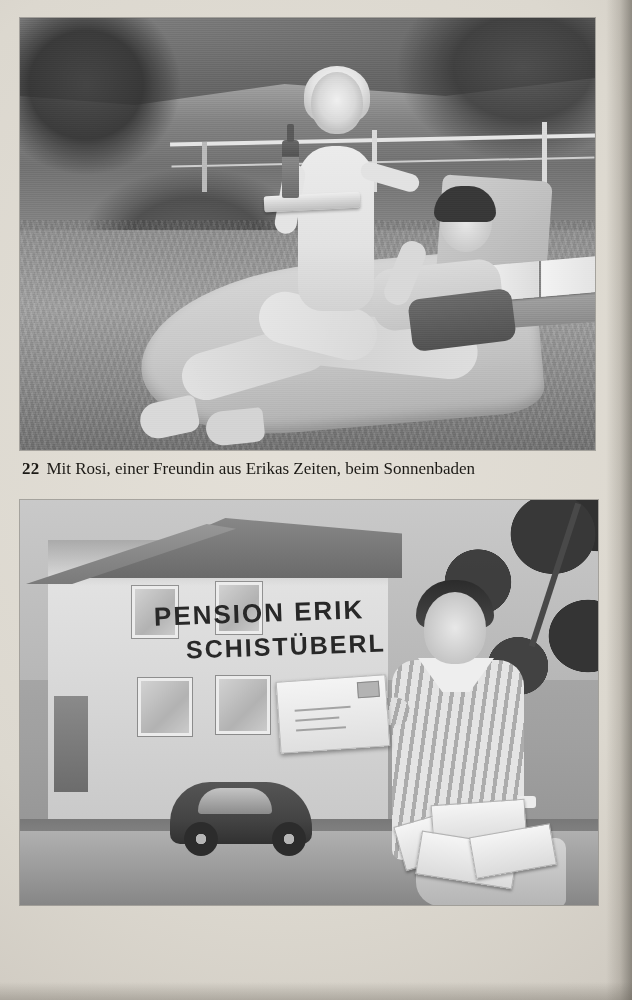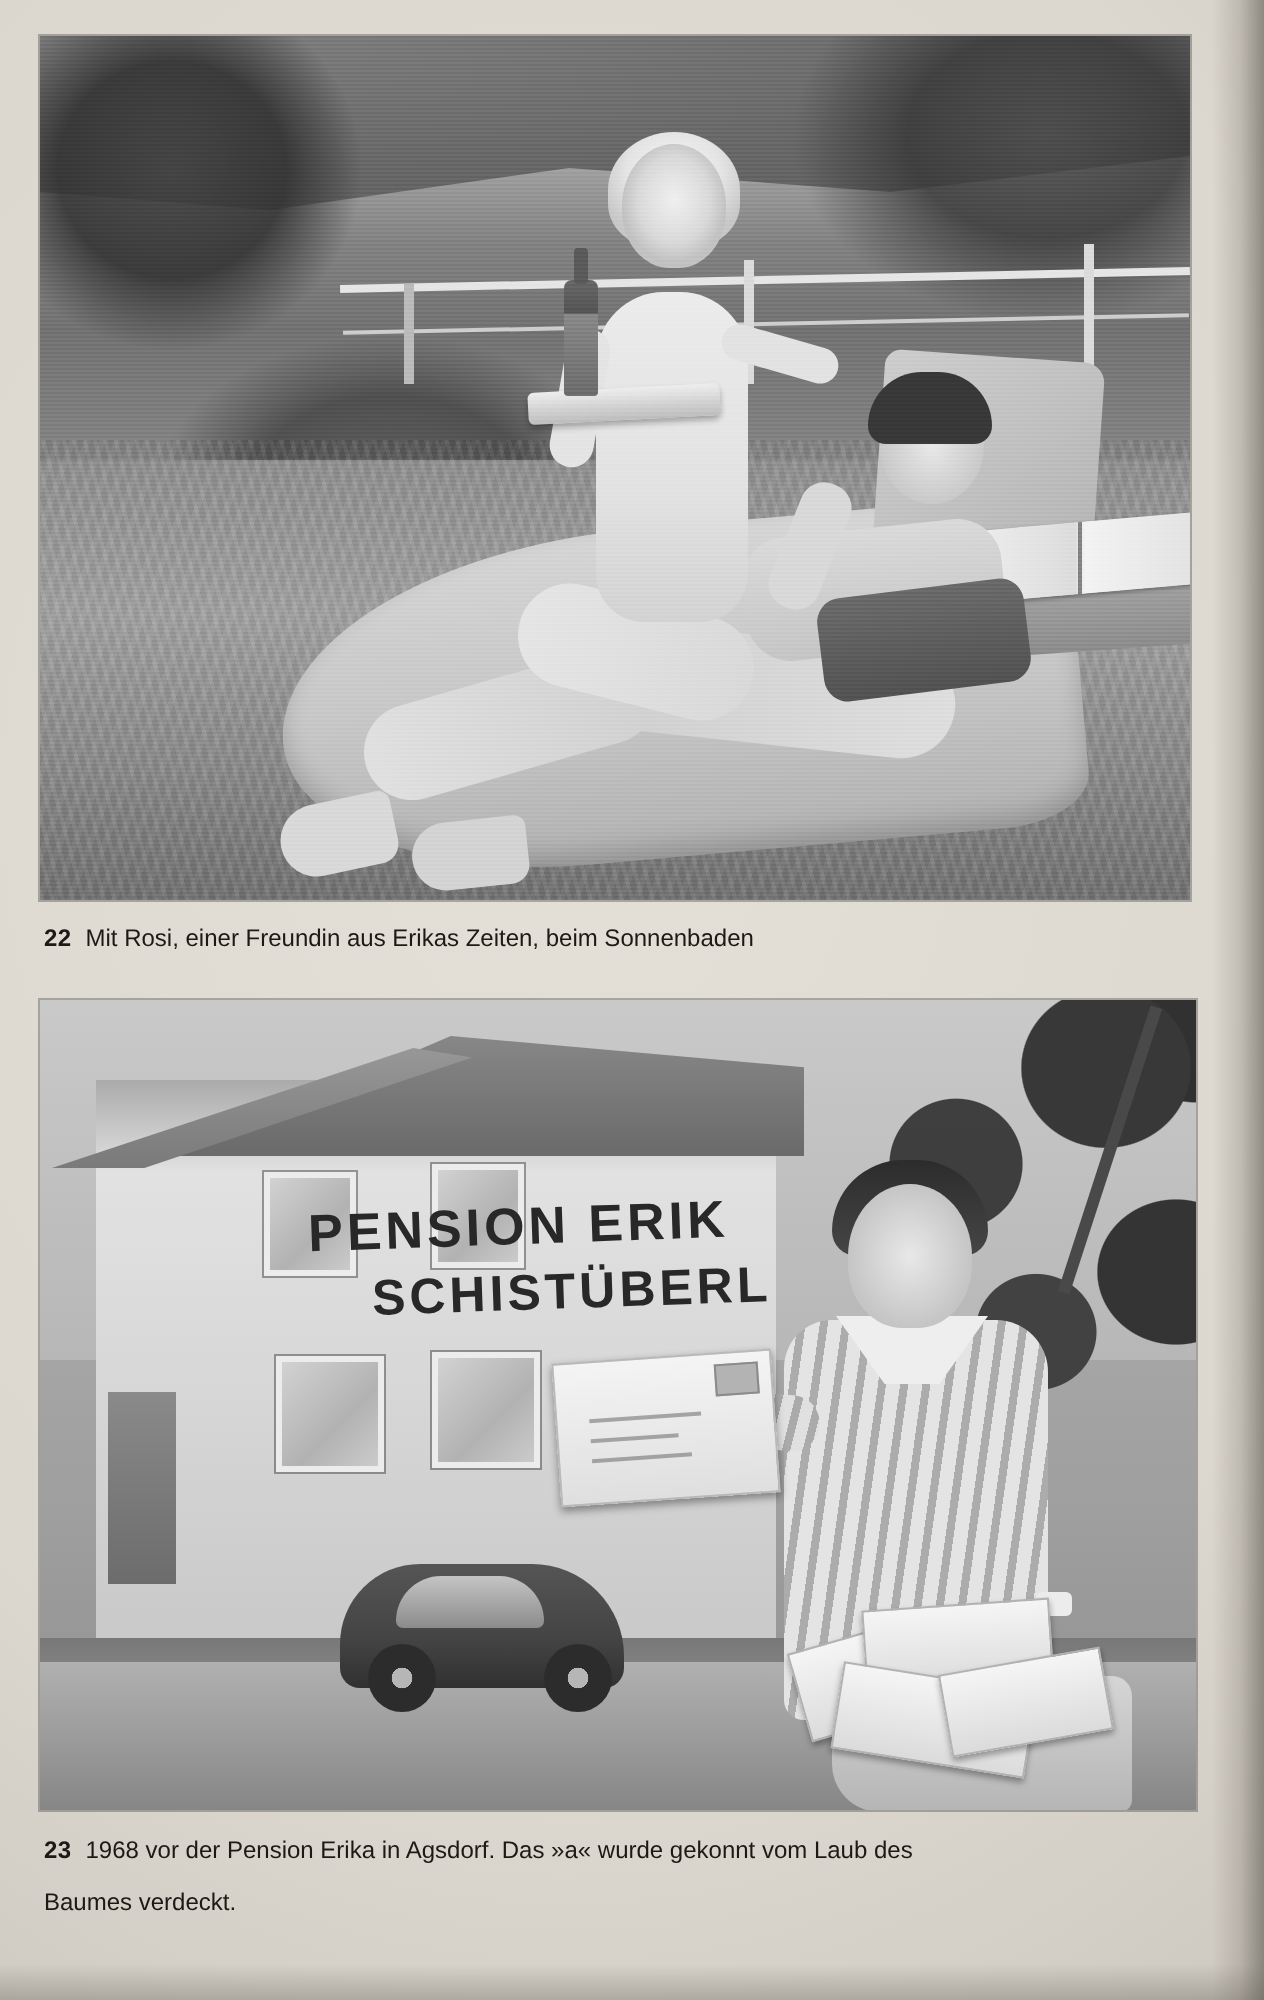--- a/index.html
+++ b/index.html
@@ -376,22 +376,22 @@
   }
   .p2 .watch {
     position: absolute; left: 498px; top: 296px; width: 18px; height: 12px;
     background: #efece4; border-radius: 3px;
   }
 
   
   .caption {
     position: absolute;
     color: #1c1a16;
-    font-family: Liberation Sans, sans-serif;
-    font-size: 12px;
+    font-family: Liberation Serif, serif;
+    font-size: 17px;
     line-height: 26px;
   }
   #caption-1 { left: 22px; top: 456px; width: 580px; }
   #caption-2 { left: 22px; top: 912px; width: 582px; }
   .caption .num {
     font-weight: 700;
     margin-right: 7px;
     letter-spacing: .2px;
   }
   .caption .txt { }
@@ -495,20 +495,16 @@
         <i></i>
         <i></i>
         <i></i>
         <i></i>
       </div>
 
       <div class="grain"></div>
     </div>
   </div>
 
-  <div class="caption" id="caption-2">
-    <span class="num">23</span><span class="txt">1968 vor der Pension Erika in Agsdorf. Das »a« wurde gekonnt vom Laub des</span>
-    <span class="cont">Baumes verdeckt.</span>
-  </div>
 
   <div class="edge-right"></div>
   <div class="edge-bottom"></div>
 </div>
 
 </body></html>

